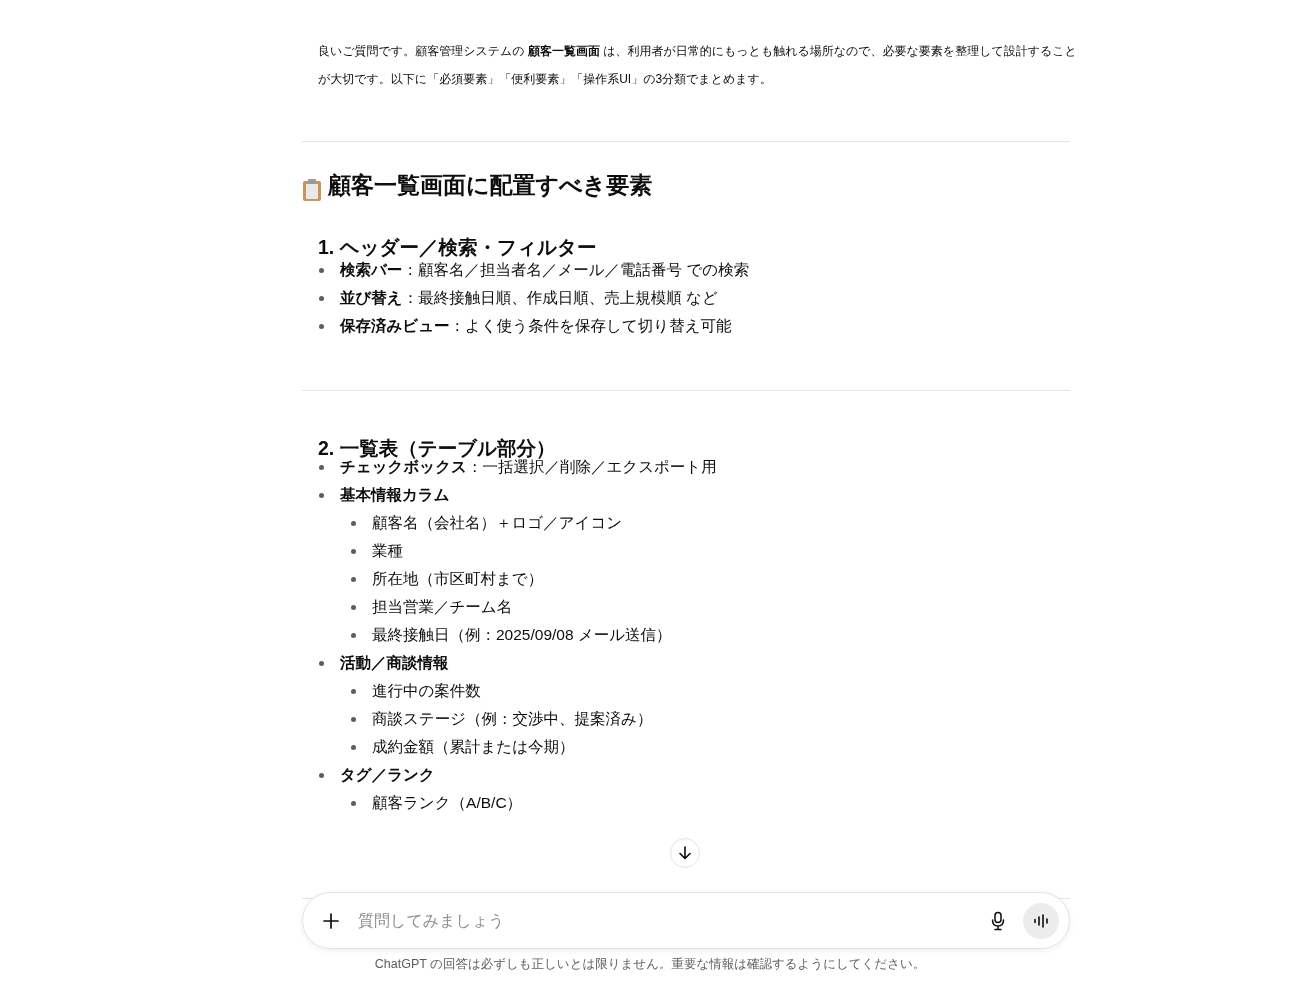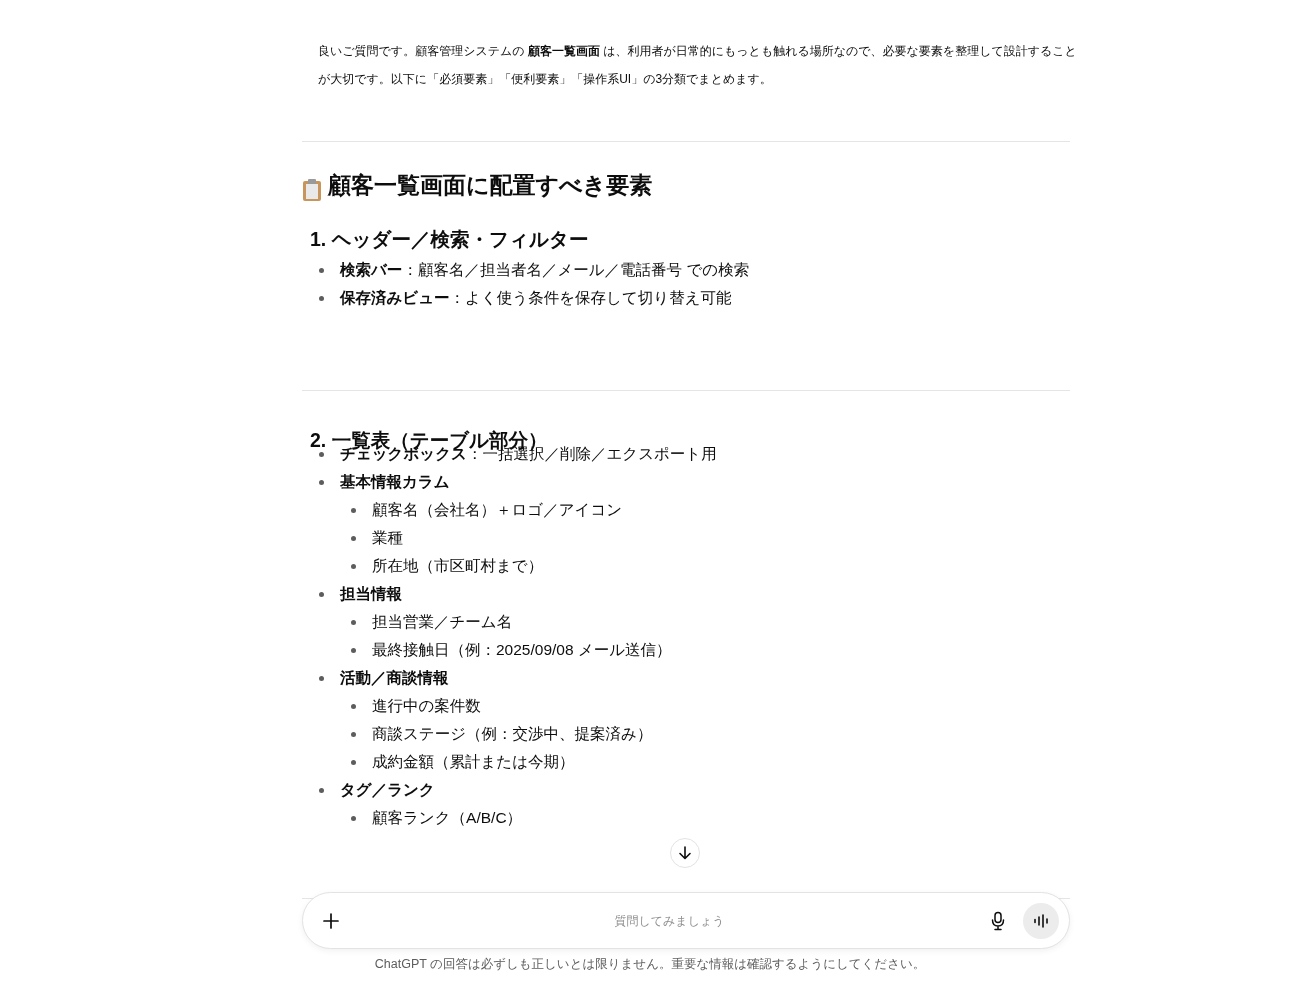--- a/index.html
+++ b/index.html
@@ -22,21 +22,21 @@
     font-size: 23px; font-weight: bold; line-height: 32px;
     display: flex; align-items: flex-end; gap: 6px;
   }
   .clip {
     width: 20px; height: 23px; position: relative; display: inline-block;
   }
   .clip .board { position: absolute; left: 1px; top: 3px; width: 18px; height: 20px; background: #c8955c; border-radius: 2px; }
   .clip .paper { position: absolute; left: 4px; top: 6px; width: 12px; height: 15px; background: #e9e9e9; }
   .clip .top { position: absolute; left: 6px; top: 1px; width: 8px; height: 5px; background: #9a9a9a; border-radius: 1px; }
   .h3 {
-    position: absolute; left: 0; margin: 8px;
+    position: absolute; left: 0; margin: 16px;
     font-size: 19.5px; font-weight: bold; line-height: 28px;
   }
   ul.list { position: absolute; left: 0; margin: 6px; padding: 0; list-style: none; width: 768px; }
   ul.list li {
     position: relative; font-size: 15.5px; line-height: 28px; padding-left: 32px; height: 28px; white-space: nowrap;
   }
   ul.list li::before {
     content: ""; position: absolute; left: 11px; top: 12px; width: 5px; height: 5px; border-radius: 50%; background: #5d5d5d;
   }
   ul.list li.sub { padding-left: 64px; }
@@ -53,21 +53,21 @@
   .composer-line { position: absolute; left: 302px; top: 898px; width: 768px; height: 1px; background: #e5e5e5; }
   .composer {
     position: absolute; left: 302px; top: 892px; width: 768px; height: 57px; box-sizing: border-box;
     border: 1px solid #e3e3e3; border-radius: 29px; background: #fff;
     box-shadow: 0 2px 6px rgba(0,0,0,0.06);
     display: flex; align-items: center;
   }
   .plus-btn { width: 26px; height: 26px; margin-left: 15px; display: flex; align-items: center; justify-content: center; }
   .composer-input {
     flex: 1; border: none; outline: none; background: transparent; margin-left: 12px;
-    font-size: 12px; color: #a16207; font-family: "Liberation Sans", "DejaVu Sans", sans-serif; text-align: center;
+    font-size: 16px; color: #a16207; font-family: "Liberation Sans", "DejaVu Sans", sans-serif;
   }
   .composer-input::placeholder { color: #8f8f8f; }
   .mic-btn { width: 30px; height: 30px; display: flex; align-items: center; justify-content: center; margin-right: 10px; }
   .voice-btn {
     width: 36px; height: 36px; border-radius: 50%; background: #ececec; margin-right: 10px;
     display: flex; align-items: center; justify-content: center;
   }
   .disclaimer {
     position: absolute; left: 0; top: 955px; width: 1370px; text-align: center;
     font-size: 12.5px; color: #5d5d5d; line-height: 18px; margin-left: -35px;
@@ -87,33 +87,33 @@
         <span class="board"></span>
         <span class="paper"></span>
         <span class="top"></span>
       </span>
     <span>顧客一覧画面に配置すべき要素</span>
   </h2>
 
   <h3 class="h3" style="top:217px">1. ヘッダー／検索・フィルター</h3>
   <ul class="list" style="top:250px">
     <li><b>検索バー</b><span>：顧客名／担当者名／メール／電話番号 での検索</span></li>
+    <li><b>並び替え</b><span>：最終接触日順、作成日順、売上規模順 など</span></li>
     <li><b>保存済みビュー</b><span>：よく使う条件を保存して切り替え可能</span></li>
   </ul>
 
   <div class="hr" style="top:390px"></div>
 
   <h3 class="h3" style="top:418px">2. 一覧表（テーブル部分）</h3>
-  <ul class="list" style="top:434px">
+  <ul class="list" style="top:447px">
     <li><b>チェックボックス</b><span>：一括選択／削除／エクスポート用</span></li>
     <li><b>基本情報カラム</b></li>
     <li class="sub">顧客名（会社名）＋ロゴ／アイコン</li>
     <li class="sub">業種</li>
     <li class="sub">所在地（市区町村まで）</li>
-    <li><b>担当情報</b></li>
     <li class="sub">担当営業／チーム名</li>
     <li class="sub">最終接触日（例：2025/09/08 メール送信）</li>
     <li><b>活動／商談情報</b></li>
     <li class="sub">進行中の案件数</li>
     <li class="sub">商談ステージ（例：交渉中、提案済み）</li>
     <li class="sub">成約金額（累計または今期）</li>
     <li><b>タグ／ランク</b></li>
     <li class="sub">顧客ランク（A/B/C）</li>
   </ul>
 </div>

